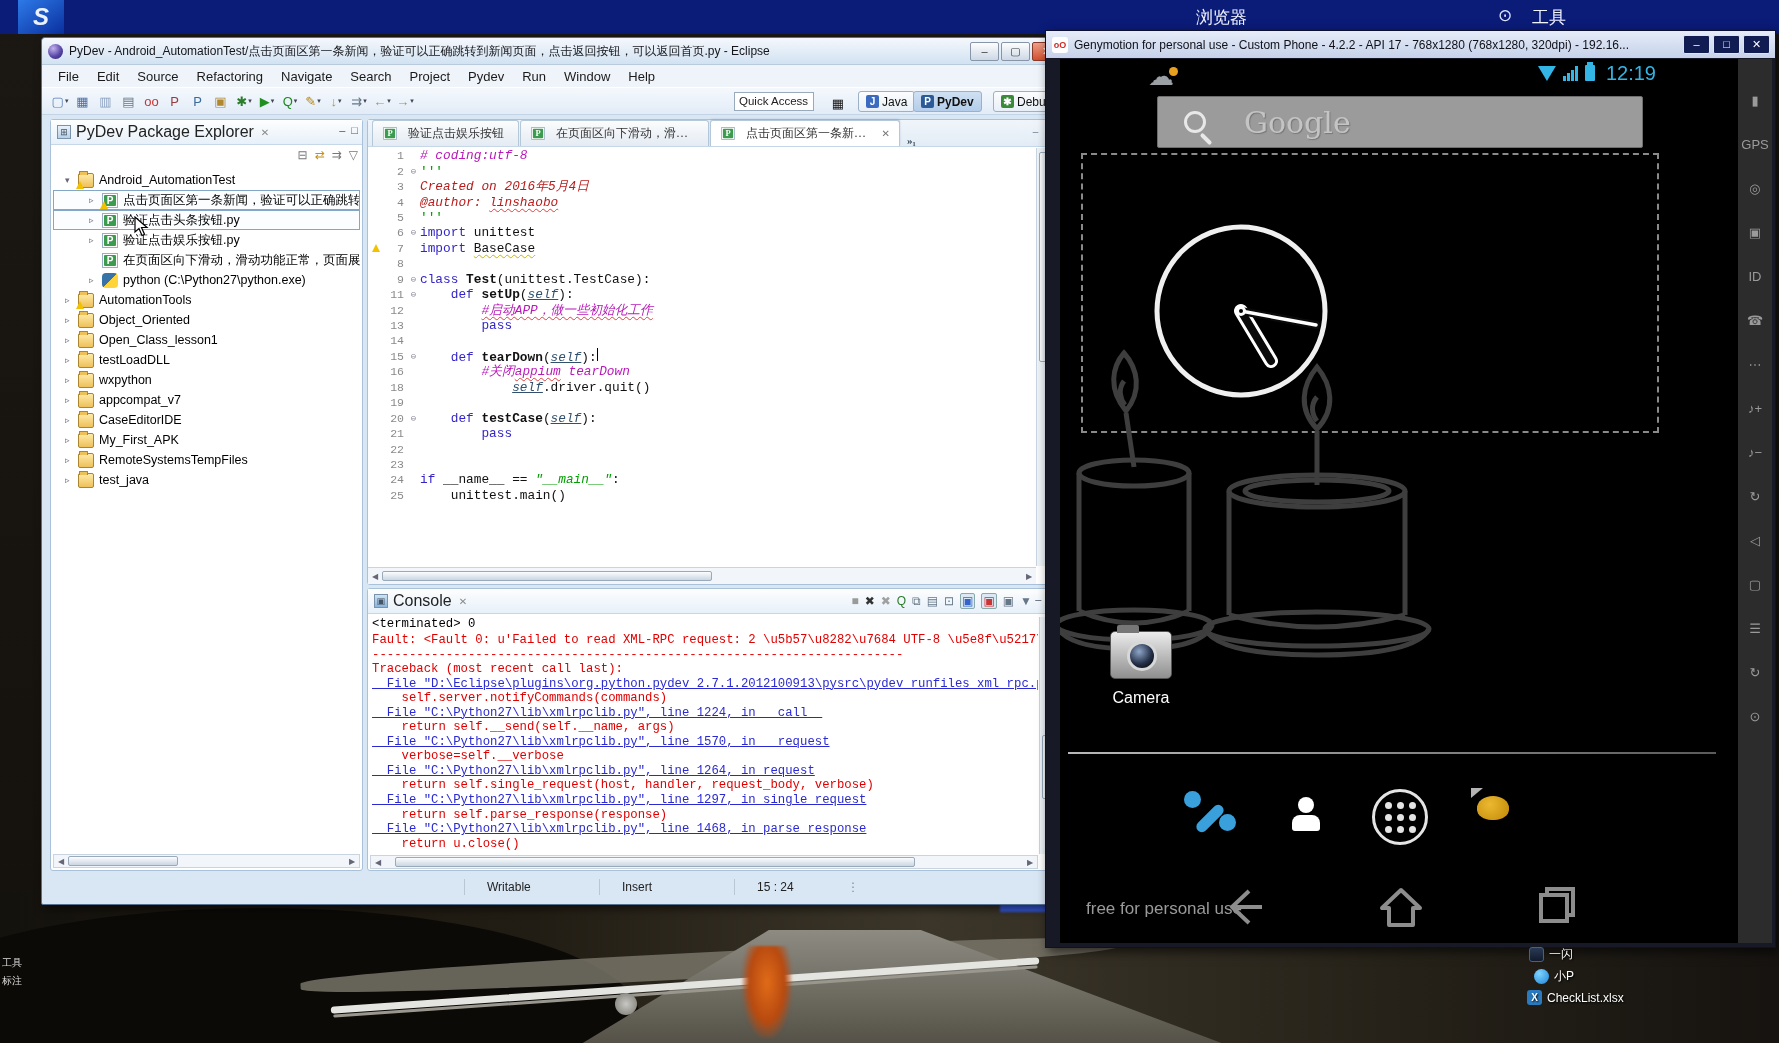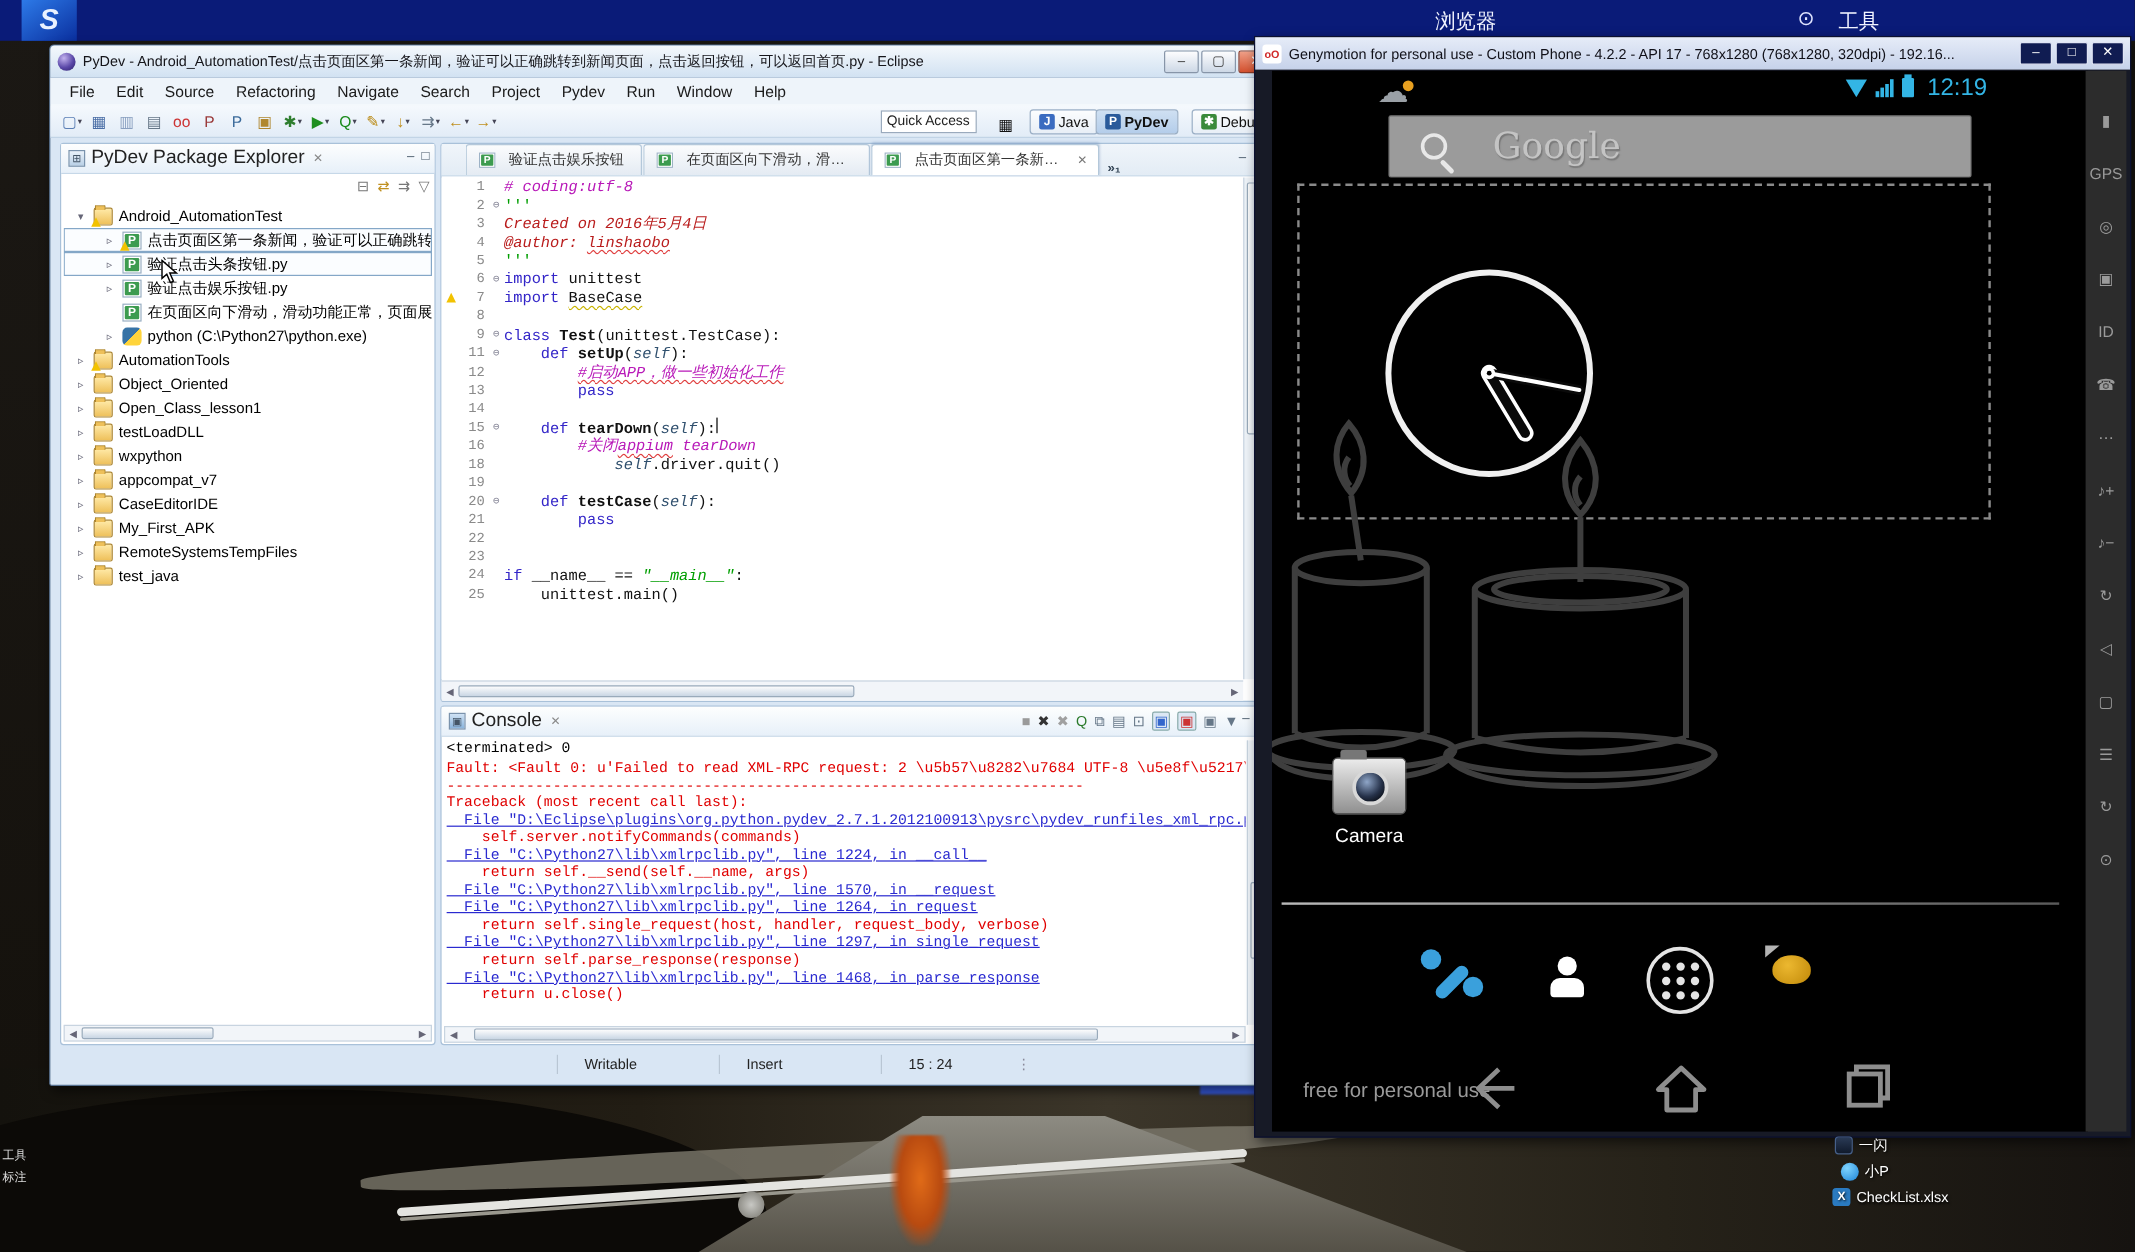--- a/index.html
+++ b/index.html
@@ -66,40 +66,40 @@
   .ti.py { background:#fff; border:1px solid #9ab0c4; }
   .ti.py::before { content:"P"; position:absolute; left:1px; top:1px; right:1px; bottom:1px; background:#3c9b4f; color:#fff; font-size:10px; font-weight:bold; line-height:11px; text-align:center; border-radius:1px; }
   .ti.python { background:linear-gradient(135deg,#3773a6 50%,#ffd43b 50%); border-radius:4px; }
   .ti.warn::after { content:""; position:absolute; left:-3px; bottom:-2px; width:0; height:0; border-left:4px solid transparent; border-right:4px solid transparent; border-bottom:8px solid #f2c200; }
   .hscroll { position:absolute; left:2px; bottom:2px; right:2px; height:14px; background:#f2f5f9; border:1px solid #c8d4e0; display:flex; align-items:center; }
   .hs-arrow { width:14px; font-size:8px; color:#667; text-align:center; }
   .hs-thumb { height:10px; background:linear-gradient(#fdfdfd,#c9d6e4); border:1px solid #9ab; border-radius:2px; }
 
   
   #edit { position:absolute; left:325px; top:81px; width:692px; height:466px; background:#fff; border:1px solid #a9c1d9; border-radius:3px; }
-  .etabs { position:absolute; left:0; top:0; right:0; height:27px; background:linear-gradient(#f0f5fa,#e3ecf5); border-bottom:1px solid #c6d8e8; display:flex; align-items:flex-end; padding-left:20px; }
+  .etabs { position:absolute; left:0; top:0; right:0; height:27px; background:linear-gradient(#f0f5fa,#e3ecf5); border-bottom:1px solid #c6d8e8; display:flex; align-items:flex-end; padding-left:4px;font-family:Liberation Serif, serif; }
   .etab { height:26px; display:flex; align-items:center; gap:5px; padding:0 9px; border:1px solid #b4c8da; border-bottom:none; border-radius:3px 3px 0 0; background:linear-gradient(#fbfcfd,#e4ebf3); font-size:12px; color:#333; max-width:190px; margin-right:1px; }
   .etab.active { background:#fff; box-shadow:0 -1px 2px rgba(120,150,190,.4); }
   .etab .lbl { white-space:nowrap; overflow:hidden; text-overflow:ellipsis; max-width:138px; }
   .etab .x { font-size:10px; color:#777; }
   .emore { margin-left:6px; font-size:11px; color:#345; font-weight:bold; }
   .emm { position:absolute; right:6px; top:5px; display:flex; gap:7px; font-size:11px; color:#456; }
 
   #code { position:absolute; left:0; top:28px; right:22px; bottom:18px; overflow:hidden; background:#fff; font-family:"Liberation Mono","DejaVu Sans Mono",monospace; font-size:12.8px; }
   .cl { height:15.45px; display:flex; align-items:center; white-space:pre; }
   .ma { width:15px; flex:none; display:flex; justify-content:center; }
   .wtri { width:0; height:0; border-left:4px solid transparent; border-right:4px solid transparent; border-bottom:8px solid #f2c200; }
   .ln { width:24px; flex:none; text-align:right; color:#8a8a8a; font-size:11.5px; padding-right:3px; }
   .fold { width:13px; flex:none; color:#889; font-size:9px; text-align:center; }
   .tok.c { color:#b819b8; font-style:italic; }
   .tok.d { color:#009e00; }
   .tok.di { color:#b91c1c; font-style:italic; }
   .tok.k { color:#3325c8; }
   .tok.fn { font-weight:bold; }
-  .tok.sf { color:#30506e; font-style:italic; }
+  .tok.sf { color:#30506e; font-style:italic;text-decoration:underline; }
   .tok.sti { color:#009e00; font-style:italic; }
   .tok.wr { text-decoration:underline wavy #e04040 1px; text-underline-offset:2px; }
   .tok.wy { text-decoration:underline wavy #c8b400 1px; text-underline-offset:2px; }
   .tok.caret { border-left:1.5px solid #000; height:13px; display:inline-block; }
   .vscroll { position:absolute; right:0; top:28px; width:22px; bottom:18px; background:#eef3f8; border-left:1px solid #c8d4e0; }
   .vs-thumb { position:absolute; left:2px; width:12px; background:linear-gradient(90deg,#fdfdfd,#c9d6e4); border:1px solid #9ab; border-radius:2px; }
   .ovr-mark { position:absolute; right:2px; width:7px; height:7px; background:#f0d060; border:1px solid #b89b20; }
   .ed-hscroll { position:absolute; left:0; bottom:0; right:22px; height:17px; background:#f2f5f9; border-top:1px solid #c8d4e0; display:flex; align-items:center; }
 
   
@@ -628,20 +628,21 @@
       <div>
 
       <div class="con-line err">Fault: &lt;Fault 0: u'Failed to read XML-RPC request: 2 \u5b57\u8282\u7684 UTF-8 \u5e8f\u5217\u7684\</div>
           <div class="con-line err">------------------------------------------------------------------------</div>
           <div class="con-line err">Traceback (most recent call last):</div>
           <div class="con-line link">  File "D:\Eclipse\plugins\org.python.pydev_2.7.1.2012100913\pysrc\pydev_runfiles_xml_rpc.py", li</div>
           <div class="con-line err">    self.server.notifyCommands(commands)</div>
           <div class="con-line link">  File "C:\Python27\lib\xmlrpclib.py", line 1224, in __call__</div>
           <div class="con-line err">    return self.__send(self.__name, args)</div>
           <div class="con-line link">  File "C:\Python27\lib\xmlrpclib.py", line 1570, in __request</div>
+          <div class="con-line err">    verbose=self.__verbose</div>
           <div class="con-line link">  File "C:\Python27\lib\xmlrpclib.py", line 1264, in request</div>
           <div class="con-line err">    return self.single_request(host, handler, request_body, verbose)</div>
           <div class="con-line link">  File "C:\Python27\lib\xmlrpclib.py", line 1297, in single_request</div>
           <div class="con-line err">    return self.parse_response(response)</div>
           <div class="con-line link">  File "C:\Python27\lib\xmlrpclib.py", line 1468, in parse_response</div>
           <div class="con-line err">    return u.close()</div>
         </div>
     </div>
     <div class="con-vs">
       <div class="vs-thumb" style="top:118px;height:64px;left:2px;width:12px;position:absolute;"></div>

